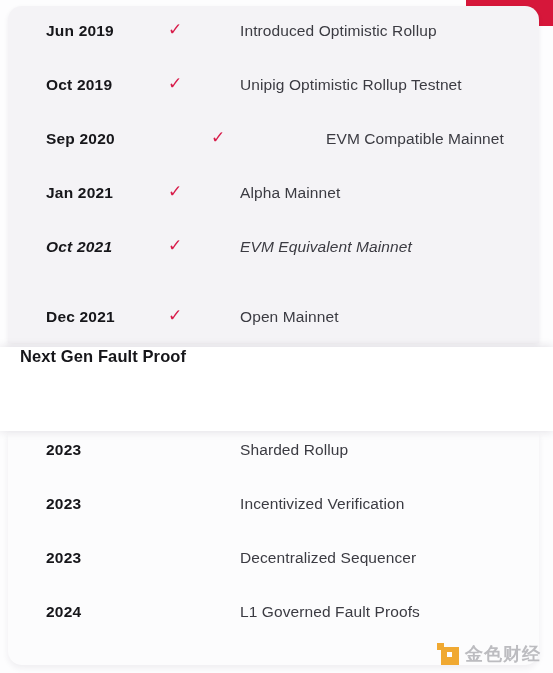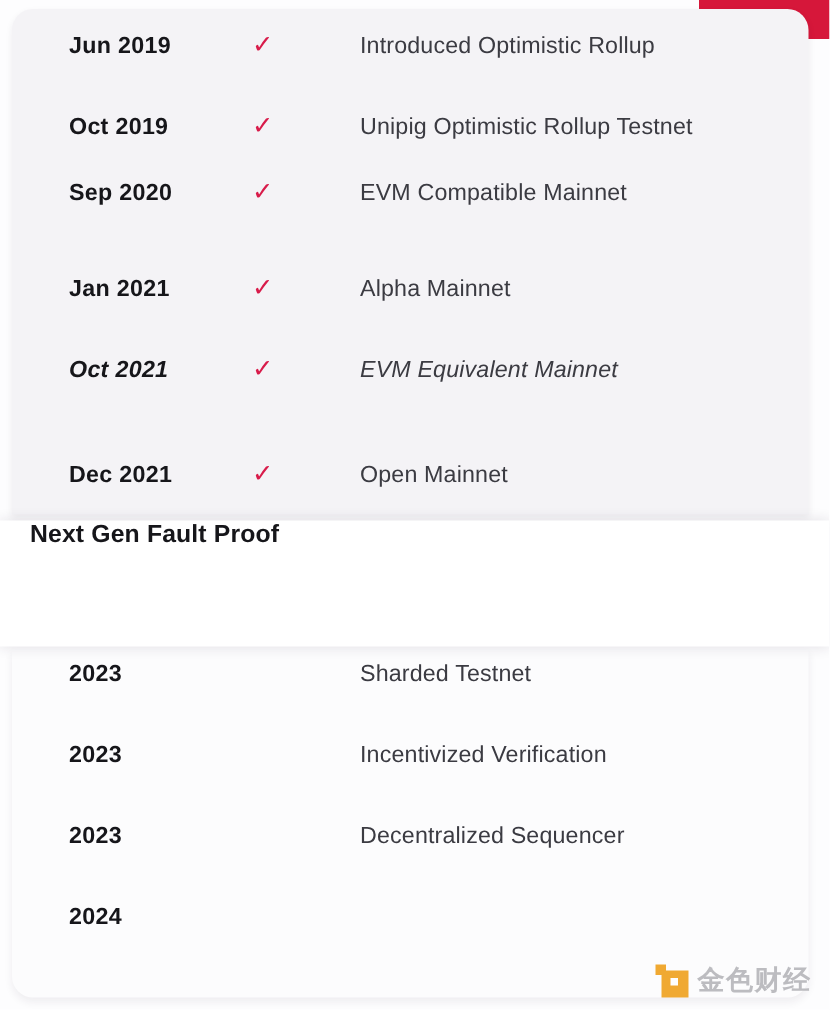--- a/index.html
+++ b/index.html
@@ -200,21 +200,21 @@
       <div class="col-check"><span class="check-glyph">✓</span></div>
       <div class="col-desc">Introduced Optimistic Rollup</div>
     </div>
 
     <div class="t-row" style="top:70px;">
       <div class="col-date">Oct 2019</div>
       <div class="col-check"><span class="check-glyph">✓</span></div>
       <div class="col-desc">Unipig Optimistic Rollup Testnet</div>
     </div>
 
-    <div class="t-row" style="top:114px;">
+    <div class="t-row" style="top:124px;gap:43px;">
       <div class="col-date">Sep 2020</div>
       <div class="col-check"><span class="check-glyph">✓</span></div>
       <div class="col-desc">EVM Compatible Mainnet</div>
     </div>
 
     <div class="t-row" style="top:178px;">
       <div class="col-date">Jan 2021</div>
       <div class="col-check"><span class="check-glyph">✓</span></div>
       <div class="col-desc">Alpha Mainnet</div>
     </div>
@@ -237,38 +237,39 @@
     <div class="t-row" style="top:0px;height:84px;">
       <div class="col-desc">Next Gen Fault Proof</div>
     </div>
   </div>
 
   <div class="card-bottom">
 
     <div class="t-row" style="top:8px;">
       <div class="col-date">2023</div>
       <div class="col-check"></div>
-      <div class="col-desc">Sharded Testnet</div>
+      <div class="col-desc">Sharded Rollup</div>
     </div>
 
     <div class="t-row" style="top:62px;">
       <div class="col-date">2023</div>
       <div class="col-check"></div>
       <div class="col-desc">Incentivized Verification</div>
     </div>
 
     <div class="t-row" style="top:116px;">
       <div class="col-date">2023</div>
       <div class="col-check"></div>
       <div class="col-desc">Decentralized Sequencer</div>
     </div>
 
     <div class="t-row" style="top:170px;">
       <div class="col-date">2024</div>
       <div class="col-check"></div>
+      <div class="col-desc">L1 Governed Fault Proofs</div>
     </div>
 
   </div>
 
   <div class="watermark">
     <div class="wm-mark">
       <div class="sq-small"></div>
       <div class="sq-big"></div>
       <div class="notch"></div>
     </div>

